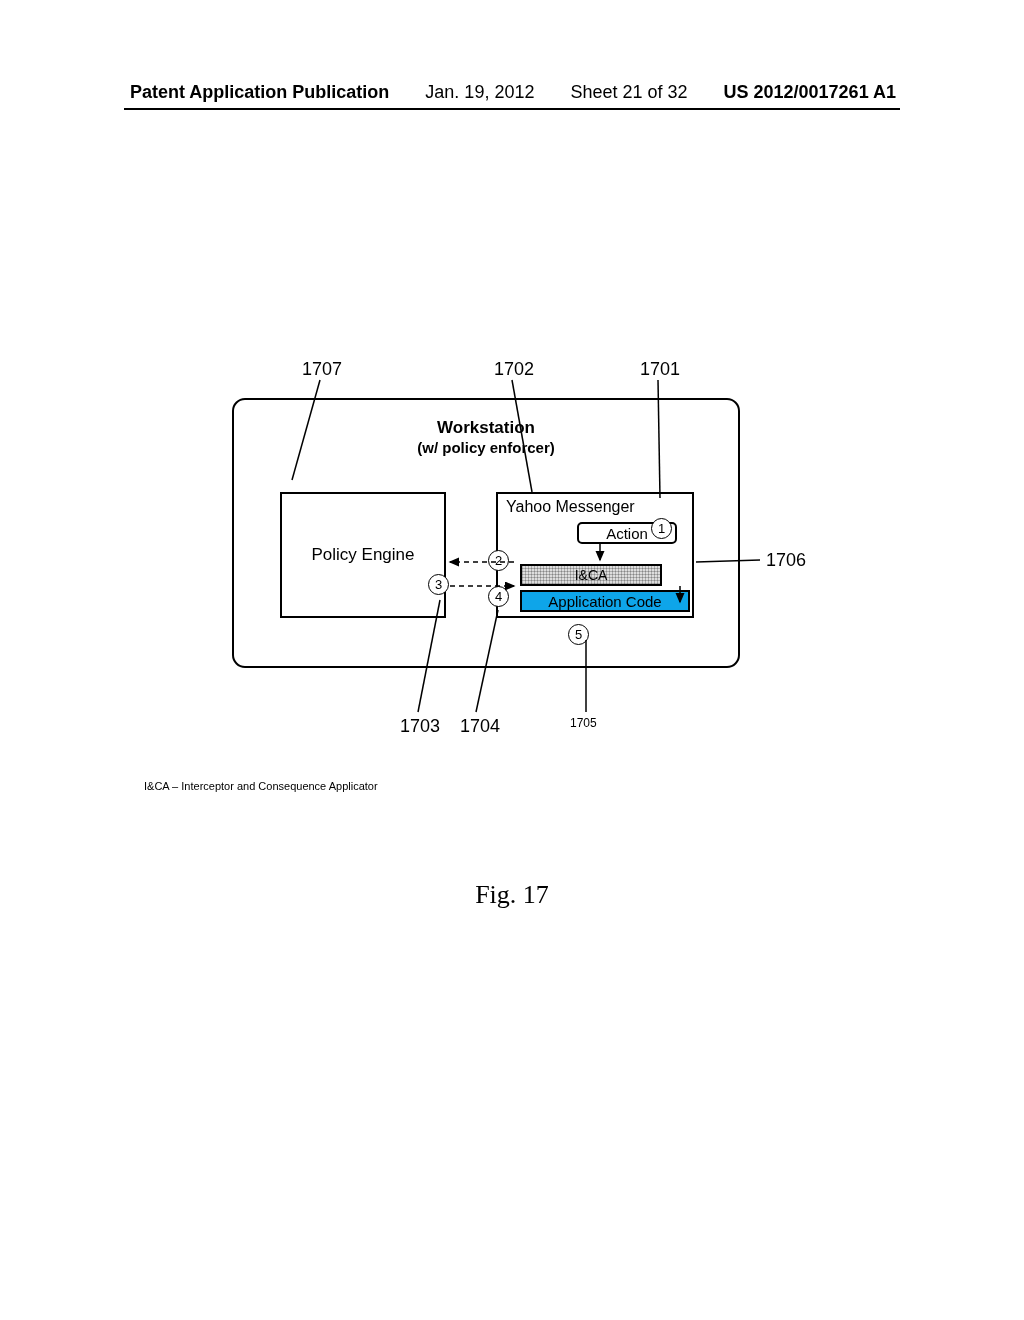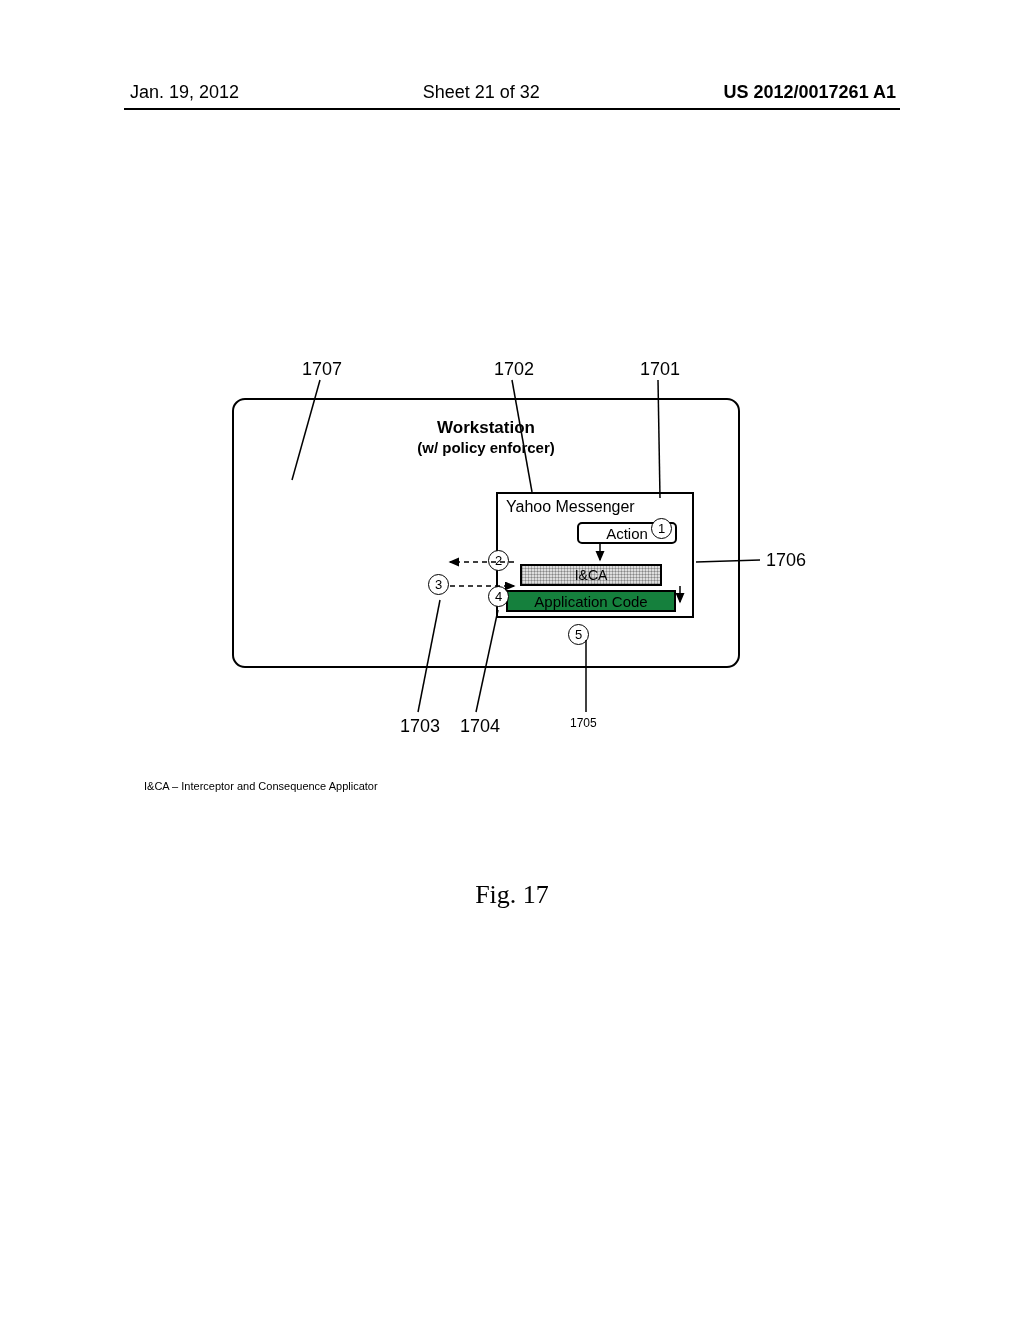--- a/index.html
+++ b/index.html
@@ -118,28 +118,28 @@
   text-align: center;
   line-height: 19px;
   background-color: #ddd;
   background-image:
     repeating-linear-gradient(0deg, rgba(0,0,0,0.22) 0 1px, transparent 1px 3px),
     repeating-linear-gradient(90deg, rgba(0,0,0,0.22) 0 1px, transparent 1px 3px);
 }
 .appcode-box {
   position: absolute;
   top: 96px;
-  left: 8px;
+  left: 22px;
   width: 170px;
   height: 22px;
   border: 2px solid #000;
   font-size: 15px;
   text-align: center;
   line-height: 20px;
-  background: #15803d;
+  background: #0ea5e9;
 }
 
 
 .circ {
   position: absolute;
   width: 21px;
   height: 21px;
   border: 1.5px solid #000;
   border-radius: 50%;
   background: #fff;
@@ -171,40 +171,44 @@
   right: 0;
   text-align: center;
   font-family: 'Times New Roman', Times, serif;
   font-size: 26px;
 }
 </style>
 </head>
 <body>
 
 <div class="header">
+  <span class="pub">Patent Application Publication</span>
   <span class="date">Jan. 19, 2012</span>
   <span class="sheet">Sheet 21 of 32</span>
   <span class="patno">US 2012/0017261 A1</span>
 </div>
 <div class="hr"></div>
 
 <div class="ref1707">1707</div>
 <div class="ref1702">1702</div>
 <div class="ref1701">1701</div>
 <div class="ref1706">1706</div>
 <div class="ref1703">1703</div>
 <div class="ref1704">1704</div>
 <div class="ref1705">1705</div>
 
 <div class="workstation">
   <div class="ws-title">
     <span class="b">Workstation</span><br>
     <span class="sub">(w/ policy enforcer)</span>
   </div>
 
+  <div class="policy-engine">
+    <span>Policy Engine</span>
+  </div>
 
   <div class="messenger">
     <div class="msg-title">Yahoo Messenger</div>
     <div class="action-box">Action</div>
     <div class="ica-box">I&amp;CA</div>
     <div class="appcode-box">Application Code</div>
   </div>
 </div>
 
 <div class="circ" style="left:651px; top:518px;">1</div>

